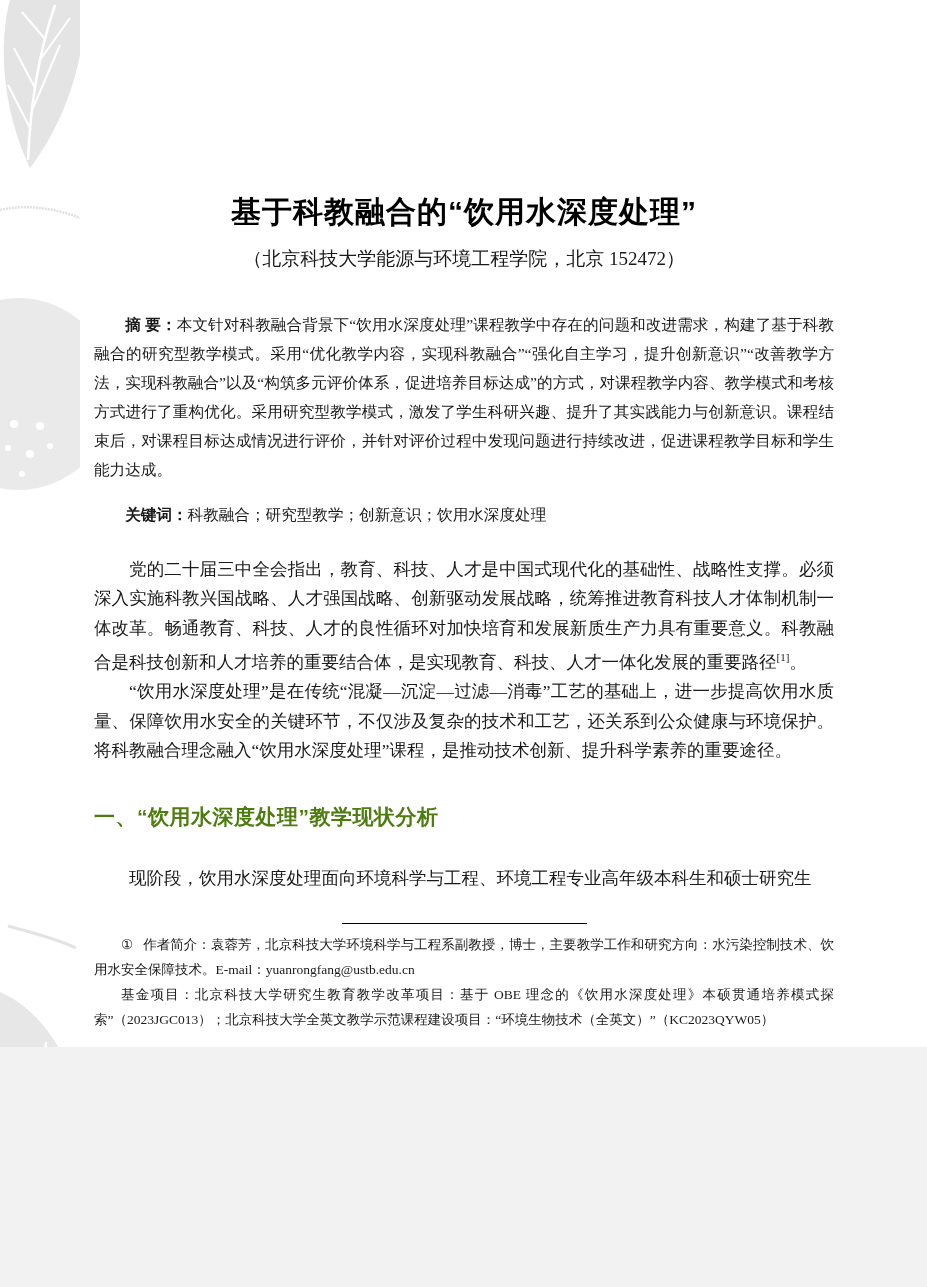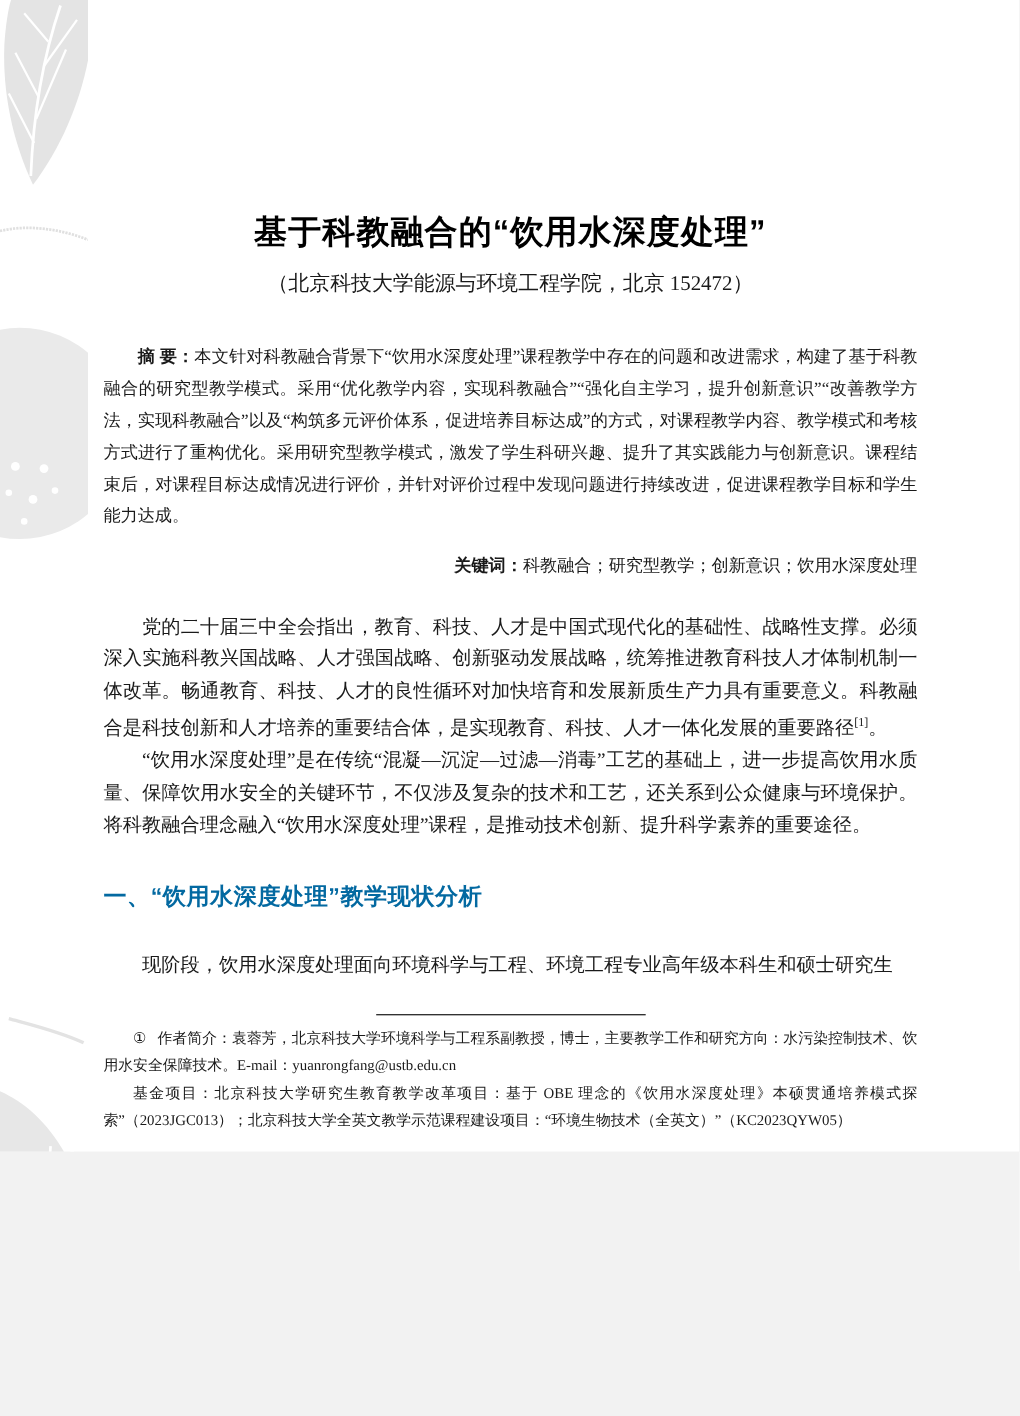--- a/index.html
+++ b/index.html
@@ -72,38 +72,37 @@
   .abstract .label,
   .keywords .label {
     font-family: "Liberation Sans", "DejaVu Sans", sans-serif;
     font-weight: bold;
   }
   .keywords {
     font-size: 15.6px;
     line-height: 29px;
     text-indent: 2em;
     margin-top: 0;
-    text-align: right;
   }
   .body-para {
     margin: 0;
     font-size: 17.5px;
     line-height: 29.5px;
     text-align: justify;
     text-indent: 2em;
   }
   .body-para sup { font-size: 11px; }
   .first-body-para { margin-top: 26px; }
   .section-heading {
     margin: 36px 0 0 0;
     font-family: "Liberation Sans", "DejaVu Sans", sans-serif;
     font-weight: bold;
     font-size: 21px;
     line-height: 30px;
-    color: #0369a1;
+    color: #4d7c0f;
     letter-spacing: 0.5px;
   }
   .section-para { margin-top: 32px; }
   .footnote-rule {
     margin-top: 30px;
     width: 245px;
     height: 0;
     border: none;
     border-top: 1.5px solid #000;
   }

